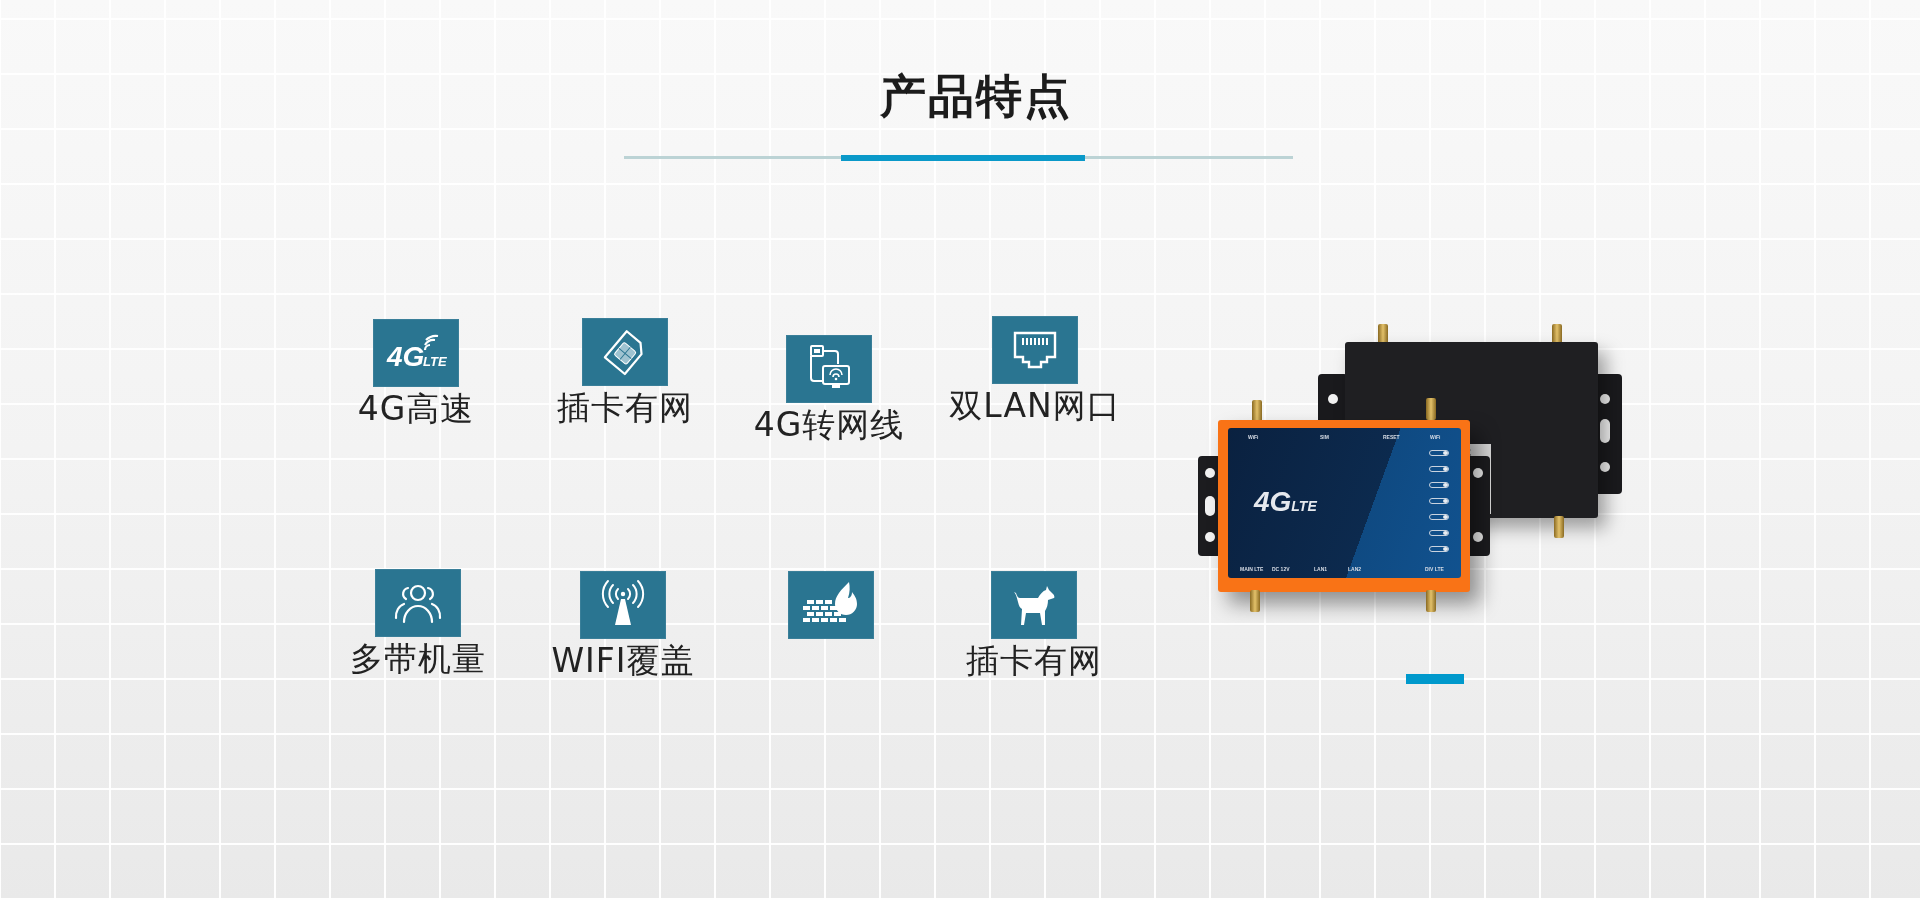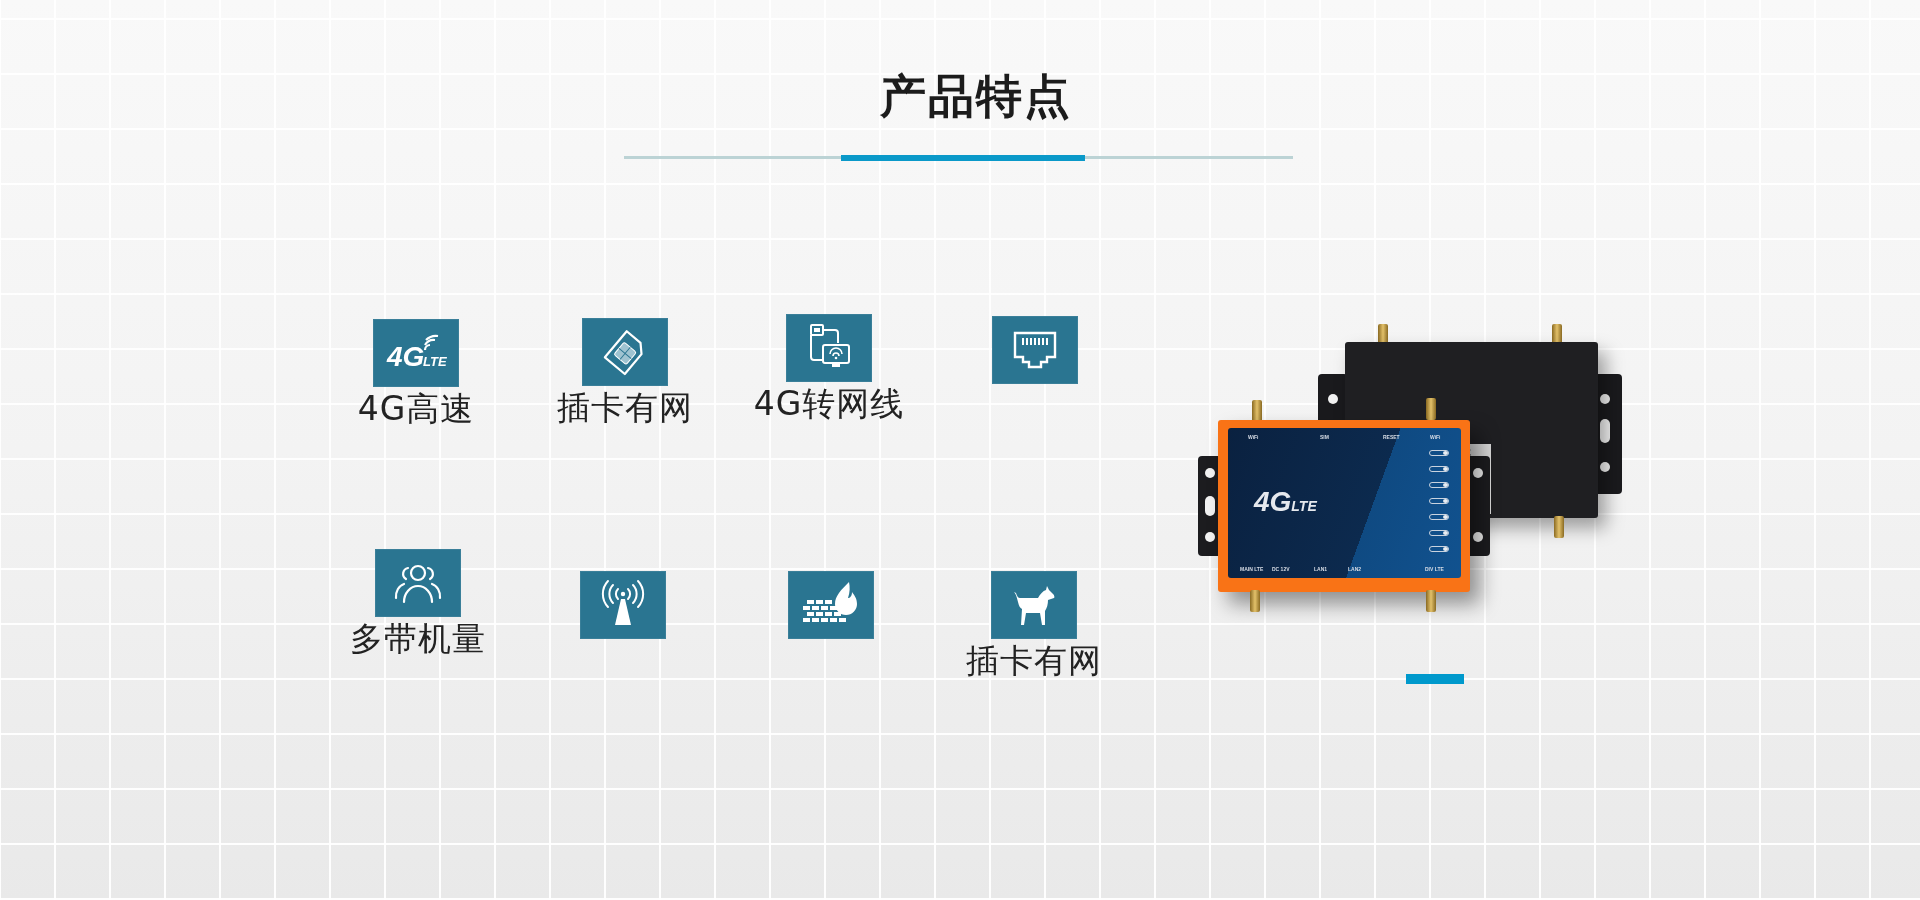--- a/index.html
+++ b/index.html
@@ -75,21 +75,21 @@
         <path d="M18 8 h18 l8 8 v26 h-26 z" stroke="#fff" stroke-width="2.2" fill="none" stroke-linejoin="round"></path>
         <rect x="23" y="18" width="16" height="16" rx="2" fill="#9fc3d1" stroke="#fff" stroke-width="1"></rect>
         <line x1="31" y1="18" x2="31" y2="34" stroke="#2a7591" stroke-width="1"></line>
         <line x1="23" y1="26" x2="39" y2="26" stroke="#2a7591" stroke-width="1"></line>
       </g>
     </svg>
   </div>
   <div class="feature-label">插卡有网</div>
 </div>
 
-<div class="feature" style="left:709px; top:314px;">
+<div class="feature" style="left:709px; top:335px;">
   <div class="icon-box">
     <svg width="60" height="54" viewBox="0 0 60 54">
       <rect x="12" y="4" width="12" height="10" rx="1" stroke="#fff" stroke-width="2" fill="none"></rect>
       <rect x="15" y="7" width="6" height="4" fill="#fff"></rect>
       <path d="M24 9 h12 a3 3 0 0 1 3 3 v10" stroke="#fff" stroke-width="2" fill="none"></path>
       <path d="M12 14 v22 a3 3 0 0 0 3 3 h8" stroke="#fff" stroke-width="2" fill="none"></path>
       <rect x="24" y="24" width="26" height="18" rx="2" stroke="#fff" stroke-width="2" fill="none"></rect>
       <rect x="33" y="42" width="8" height="4" fill="#fff"></rect>
       <path d="M31 33 a6 6 0 0 1 12 0" stroke="#fff" stroke-width="1.6" fill="none"></path>
       <path d="M34 35 a3 3 0 0 1 6 0" stroke="#fff" stroke-width="1.6" fill="none"></path>
@@ -107,23 +107,24 @@
         <rect x="17" y="13" width="2" height="7"></rect>
           <rect x="21" y="13" width="2" height="7"></rect>
         <rect x="25" y="13" width="2" height="7"></rect>
           <rect x="29" y="13" width="2" height="7"></rect>
         <rect x="33" y="13" width="2" height="7"></rect>
           <rect x="37" y="13" width="2" height="7"></rect>
         <rect x="41" y="13" width="2" height="7"></rect>
       </g>
     </svg>
   </div>
-</div>
-
-<div class="feature" style="left:298px; top:549px;">
+  <div class="feature-label">双LAN网口</div>
+</div>
+
+<div class="feature" style="left:298px; top:569px;">
   <div class="icon-box">
     <svg width="60" height="50" viewBox="0 0 60 50">
       <g stroke="#fff" stroke-width="2.2" fill="none" stroke-linecap="round">
         <circle cx="30" cy="15" r="7"></circle>
         <path d="M16 44 a14 16 0 0 1 28 0"></path>
         <path d="M20 10 a6 6 0 0 0 -2 11"></path>
         <path d="M40 10 a6 6 0 0 1 2 11"></path>
         <path d="M8 40 a11 13 0 0 1 8 -14"></path>
         <path d="M52 40 a11 13 0 0 0 -8 -14"></path>
       </g>
@@ -140,20 +141,21 @@
         <path d="M25 11 a7 7 0 0 0 0 10"></path>
           <path d="M35 11 a7 7 0 0 1 0 10"></path>
         <path d="M20 7 a13 13 0 0 0 0 18"></path>
           <path d="M40 7 a13 13 0 0 1 0 18"></path>
         <path d="M15 3 a19 19 0 0 0 0 26"></path>
           <path d="M45 3 a19 19 0 0 1 0 26"></path>
       </g>
       <path d="M28 21 h4 l6 26 h-16 z" fill="#fff"></path>
     </svg>
   </div>
+  <div class="feature-label">WIFI覆盖</div>
 </div>
 
 <div class="feature" style="left:711px; top:571px;">
   <div class="icon-box">
     <svg width="64" height="54" viewBox="0 0 64 54">
       <g fill="#fff">
         <rect x="8" y="22" width="7" height="4"></rect>
           <rect x="17" y="22" width="7" height="4"></rect>
           <rect x="26" y="22" width="7" height="4"></rect>
         <rect x="4" y="28" width="7" height="4"></rect>

